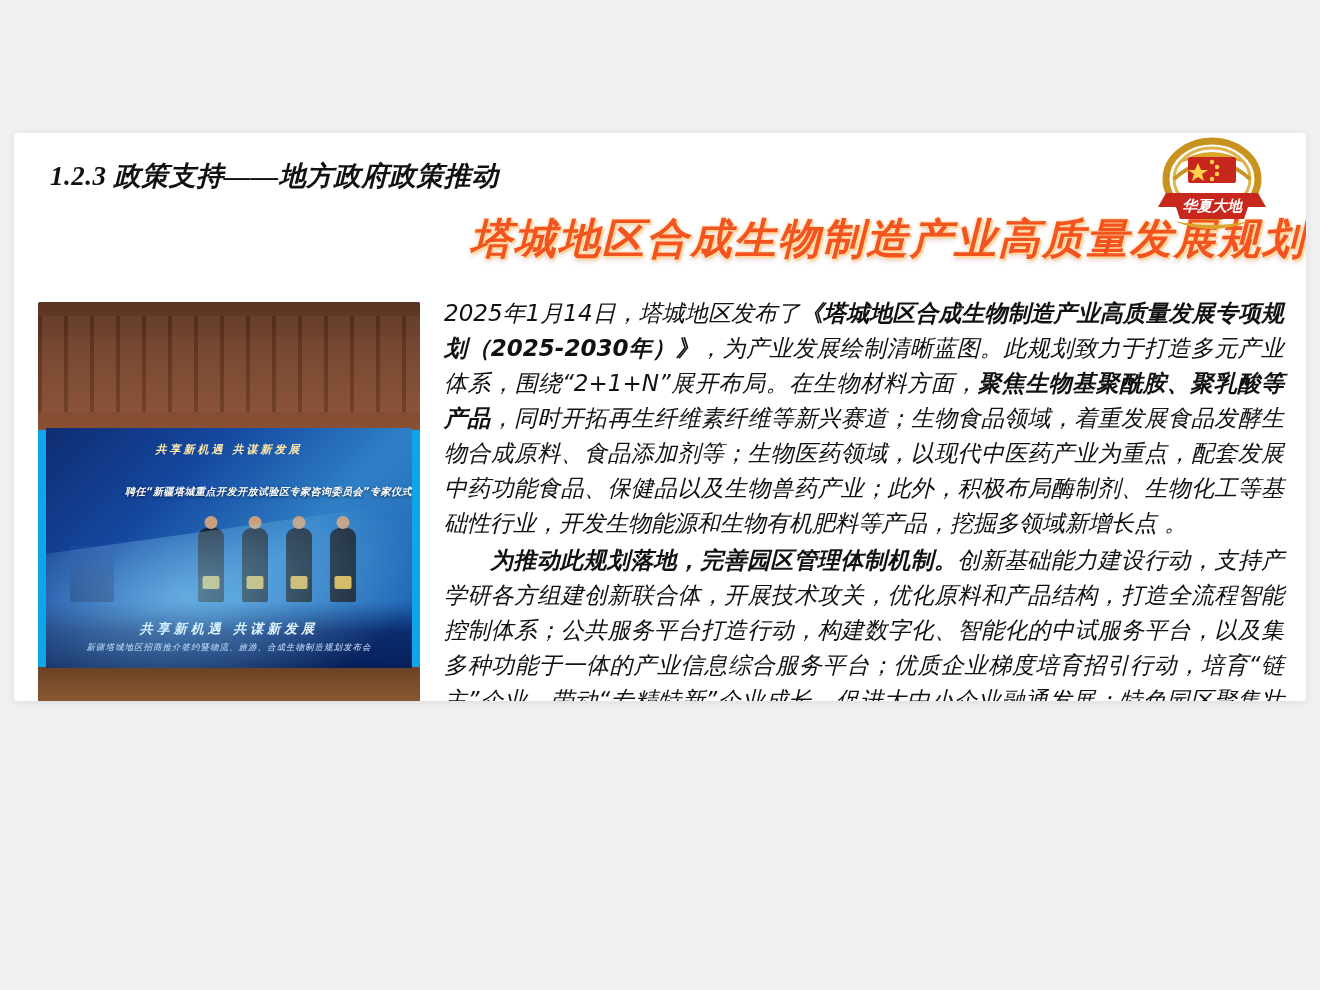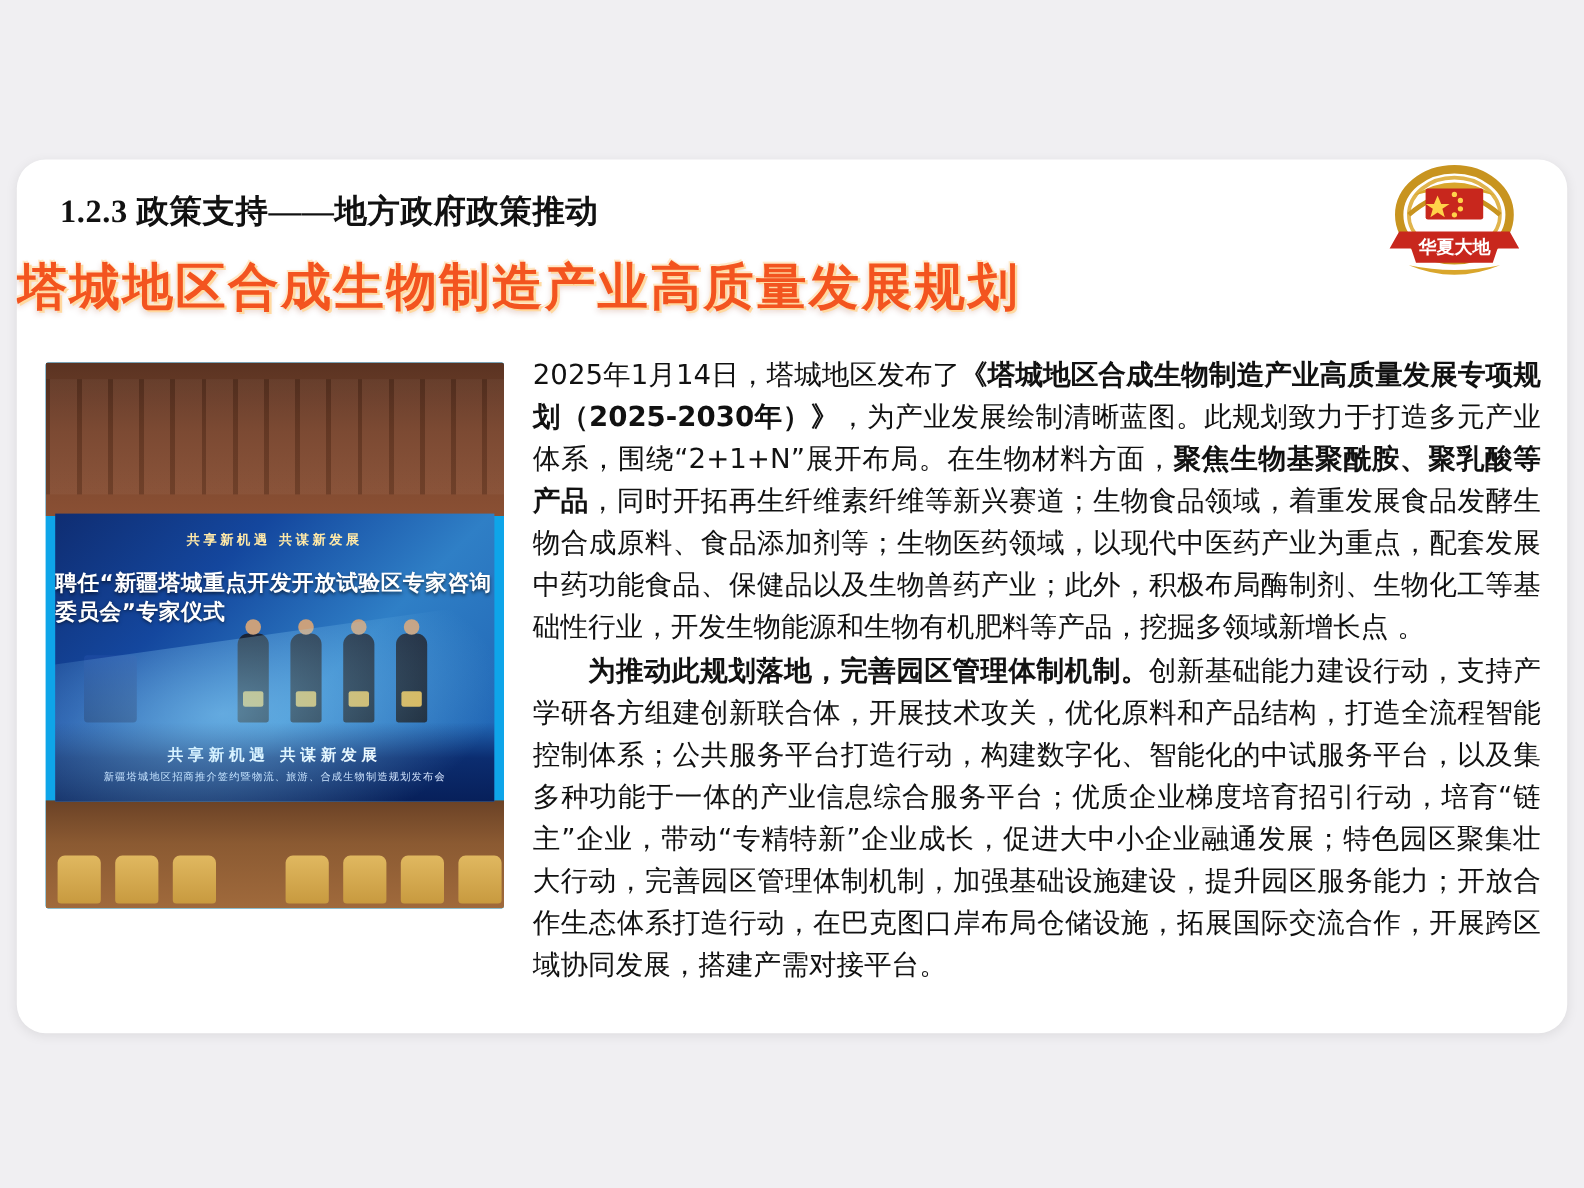--- a/index.html
+++ b/index.html
@@ -9,43 +9,44 @@
     width: 1320px;
     height: 990px;
     overflow: hidden;
     font-family: "Liberation Sans", sans-serif;
   }
   .slide {
     position: absolute;
     left: 14px;
     top: 133px;
     width: 1292px;
-    height: 728px;
+    height: 568px;
     background: #ffffff;
-    border-radius: 24px;
+    border-radius: 4px;
     box-shadow: 0 2px 10px rgba(0,0,0,0.08);
     overflow: hidden;
+    font-style: italic;
   }
   .kicker {
     position: absolute;
     left: 36px;
     top: 25px;
     font-family: "Liberation Serif", serif;
     font-weight: bold;
     font-size: 27px;
     color: #111111;
     letter-spacing: 0.5px;
     white-space: nowrap;
   }
   .main-title {
     position: absolute;
     left: 0;
     right: 0;
     top: 78px;
-    text-align: left;
+    text-align: right;
     font-family: "DejaVu Sans", sans-serif;
     font-weight: bold;
     font-size: 42px;
     letter-spacing: 2px;
     color: #f3541f;
     text-shadow:
       2px 2px 0 #ffd9a0,
       -1px -1px 0 #ffe9c7,
       0 3px 5px rgba(140,40,0,0.25);
     white-space: nowrap;
@@ -90,22 +91,22 @@
     position:absolute; left:-40px; bottom:-60px; width:460px; height:200px;
     background: radial-gradient(ellipse at 40% 30%, rgba(150,220,255,.55), rgba(60,140,220,0) 60%);
     transform: rotate(-8deg);
   }
   .photo .scr-line1 {
     position:absolute; left:0; right:0; top:14px; text-align:center;
     color:#ffe9a8; font-size:11px; letter-spacing:3px; font-weight:bold;
     font-family:"DejaVu Sans", sans-serif;
   }
   .photo .scr-line2 {
-    position:absolute; left:0; right:0; top:46px; text-align:left;
-    color:#ffffff; font-size:18px; font-weight:bold; letter-spacing:.5px;
+    position:absolute; left:0; right:0; top:57px; text-align:right;
+    color:#ffffff; font-size:10px; font-weight:bold; letter-spacing:.5px;
     font-family:"DejaVu Sans", sans-serif; text-shadow:0 1px 3px rgba(0,0,0,.6);
   }
   .photo .stage-band {
     position:absolute; left:0; right:0; bottom:0; height:66px;
     background: linear-gradient(180deg, rgba(10,40,110,.0) 0%, rgba(8,35,100,.85) 45%, rgba(6,28,85,.95) 100%);
   }
   .photo .scr-line3 {
     position:absolute; left:0; right:0; bottom:30px; text-align:center;
     color:#ffffff; font-size:13px; font-weight:bold; letter-spacing:4px;
     font-family:"DejaVu Sans", sans-serif;

